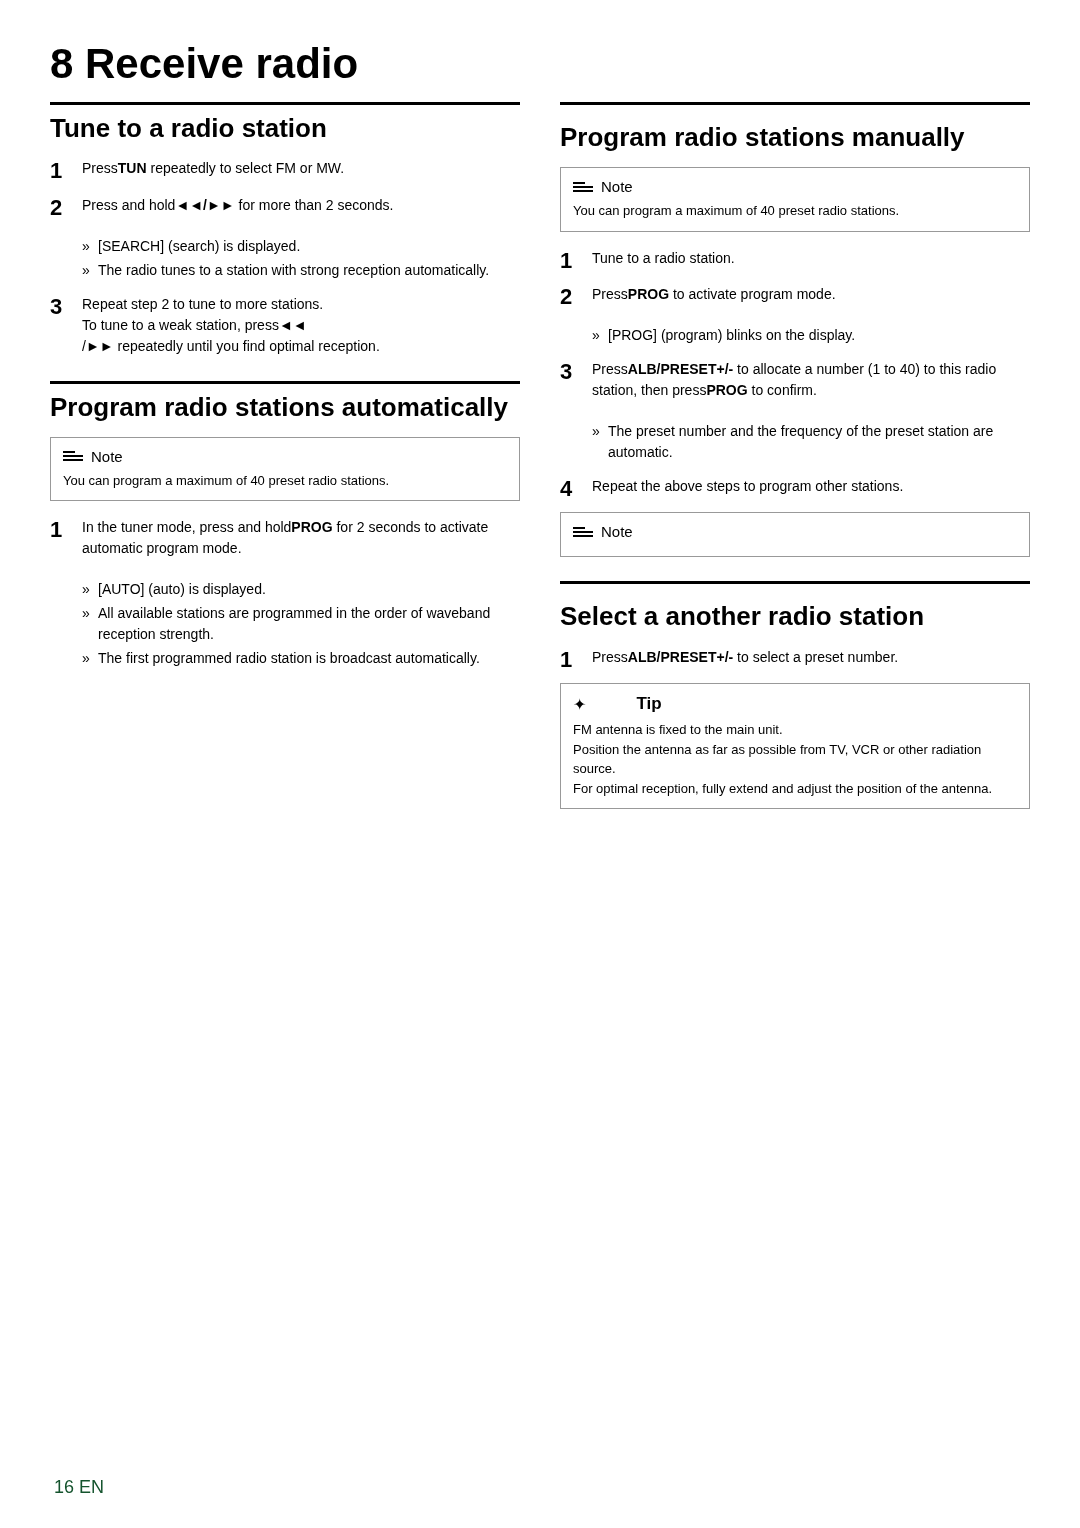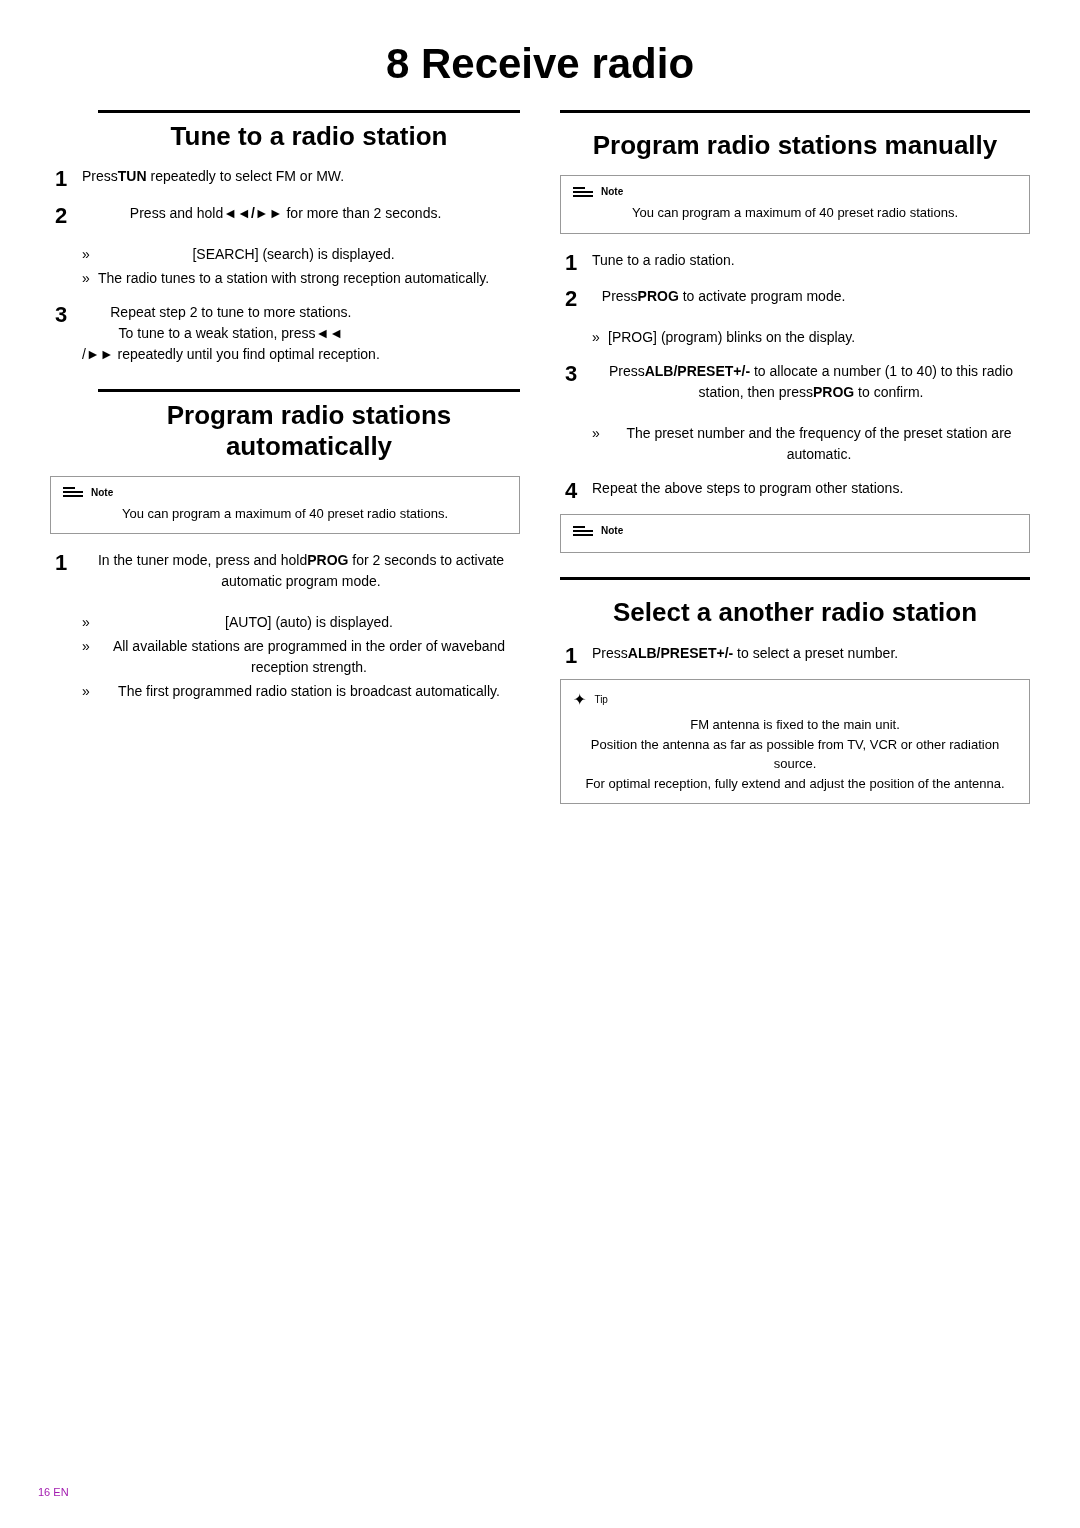--- a/index.html
+++ b/index.html
@@ -11,22 +11,21 @@
       color: #000;
       width: 1080px;
       min-height: 1528px;
       padding: 40px 50px 60px 50px;
     }
 
     .page-container {
       display: grid;
       grid-template-columns: 1fr 1fr;
       grid-template-rows: auto;
-      gap: 8px 40px;
-      text-align: center;
+      gap: 0 40px;
     }
 
     
     .left-col {
       grid-column: 1;
     }
 
     
     .right-col {
       grid-column: 2;
@@ -41,21 +40,20 @@
       padding-bottom: 4px;
     }
 
     h2.section-title {
       font-size: 26px;
       font-weight: bold;
       border-top: 3px solid #000;
       padding-top: 8px;
       margin-bottom: 14px;
       line-height: 1.2;
-      margin-left: 48px;
     }
 
     h2.section-title-right {
       font-size: 26px;
       font-weight: bold;
       border-top: 3px solid #000;
       padding-top: 17px;
       margin-bottom: 14px;
       line-height: 1.2;
       margin-top: 0;
@@ -136,22 +134,22 @@
       height: 2px;
       background: #000;
       width: 100%;
     }
 
     .note-icon span:first-child {
       width: 60%;
     }
 
     .note-label {
-      font-size: 10px;
-      font-weight: bold;
+      font-size: 15px;
+      font-weight: normal;
     }
 
     .note-text {
       font-size: 13px;
       line-height: 1.5;
     }
 
     
     .tip-box {
       border: 1px solid #999;
@@ -166,35 +164,36 @@
       gap: 8px;
       margin-bottom: 6px;
     }
 
     .tip-icon {
       font-size: 16px;
       color: #000;
     }
 
     .tip-label {
-      font-size: 10px;
-      font-weight: normal;
+      font-size: 17px;
+      font-weight: bold;
+      margin-left: 42px;
     }
 
     .tip-text {
       font-size: 13px;
       line-height: 1.5;
     }
 
     .page-footer {
       position: fixed;
       bottom: 30px;
-      left: 38px;
-      font-size: 11px;
-      color: #a21caf;
+      left: 54px;
+      font-size: 18px;
+      color: #14532d;
     }
 
     .right-top-spacer {
       margin-top: 0;
     }
   </style>
 </head>
 <body>
 
 <div class="page-container">

